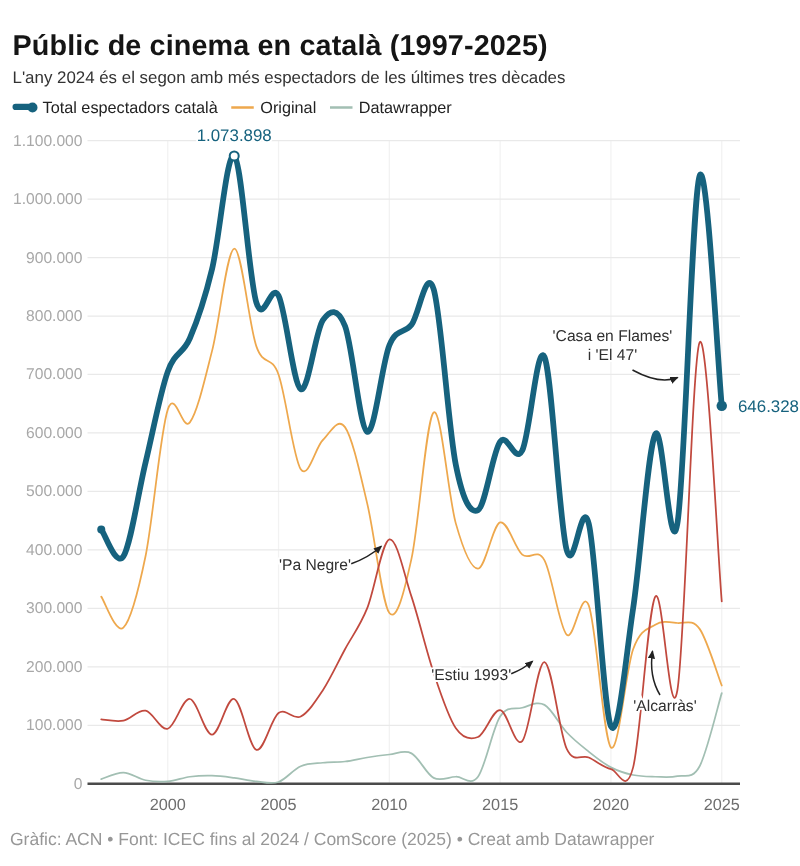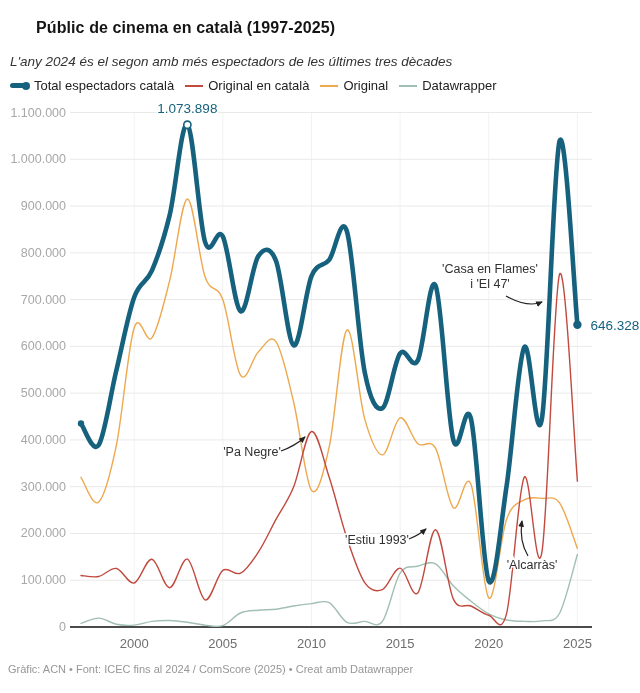--- a/index.html
+++ b/index.html
@@ -1,45 +1,41 @@
 <!DOCTYPE html>
 <html><head>
 <meta charset="utf-8">
 <style>
   html,body{margin:0;padding:0;background:#fff;}
   body{position:relative;width:640px;height:693px;overflow:hidden;
        font-family:"Liberation Sans", sans-serif;}
-  .title{position:absolute;left:10px;top:8px;font-size:16px;font-weight:bold;
-         color:#151515;letter-spacing:.1px;margin-left:26px;}
-  .subtitle{position:absolute;left:10px;top:40px;font-size:13.5px;color:#333;font-style:italic;}
+  .title{position:absolute;left:10px;top:8px;font-size:23px;font-weight:bold;
+         color:#151515;letter-spacing:.1px;}
+  .subtitle{position:absolute;left:10px;top:40px;font-size:13.5px;color:#333;}
   .legend{position:absolute;left:10px;top:78px;display:flex;align-items:center;
           gap:11px;font-size:13px;color:#222;white-space:nowrap;}
   .legend-item{display:flex;align-items:center;gap:5px;}
   .swatch-thick{position:relative;width:19px;height:5px;border-radius:3px;display:inline-block;}
   .swatch-thick .swatch-dot{position:absolute;right:-1px;top:-1.5px;width:8px;height:8px;
           border-radius:50%;}
   .swatch-thin{width:18px;height:2px;display:inline-block;}
   svg.chart{position:absolute;left:0;top:0;}
-  .footer{position:absolute;left:8px;top:663px;font-size:11px;color:#979797;}
+  .footer{position:absolute;left:8px;top:663px;font-size:14px;color:#979797;}
 </style>
 </head>
 <body>
 
 <h1 class="title">Públic de cinema en català (1997-2025)</h1>
 <p class="subtitle">L'any 2024 és el segon amb més espectadors de les últimes tres dècades</p>
 <div class="legend">
     <span class="legend-item">
       <span class="swatch-thick" style="background: rgb(22, 98, 126);">
         <span class="swatch-dot" style="background: rgb(22, 98, 126);"></span>
       </span>
       <span>Total espectadors català</span>
-    </span>
-    <span class="legend-item">
-      <span class="swatch-thin" style="background: rgb(193, 73, 62);"></span>
-      <span>Original en català</span>
     </span>
     <span class="legend-item">
       <span class="swatch-thin" style="background: rgb(238, 168, 77);"></span>
       <span>Original</span>
     </span>
     <span class="legend-item">
       <span class="swatch-thin" style="background: rgb(162, 191, 179);"></span>
       <span>Datawrapper</span>
     </span>
   </div>

